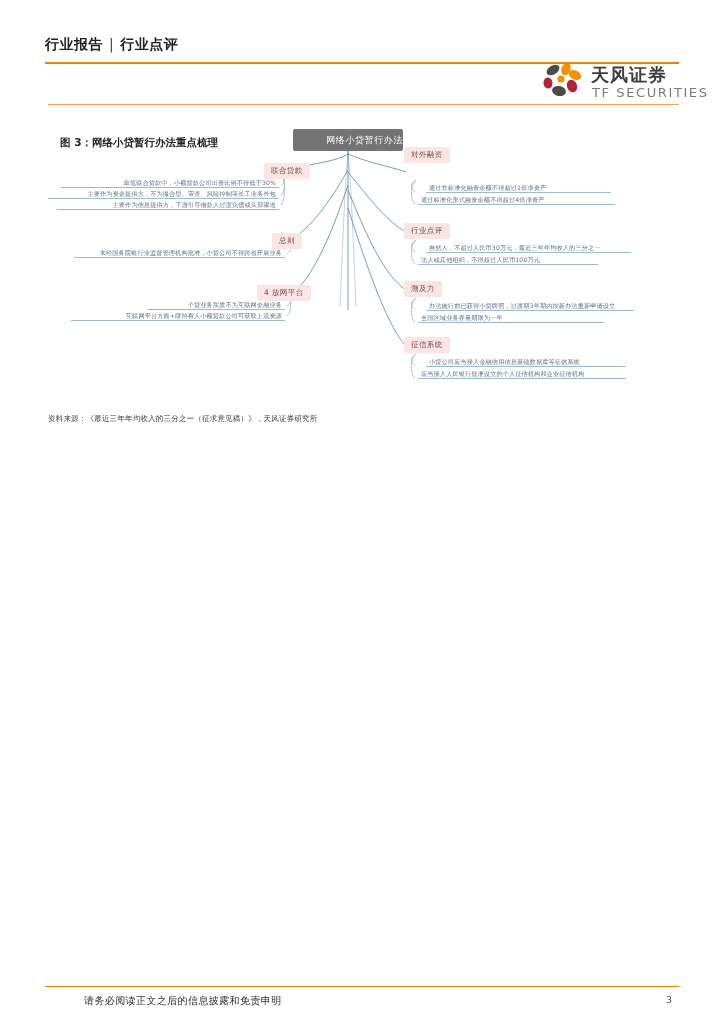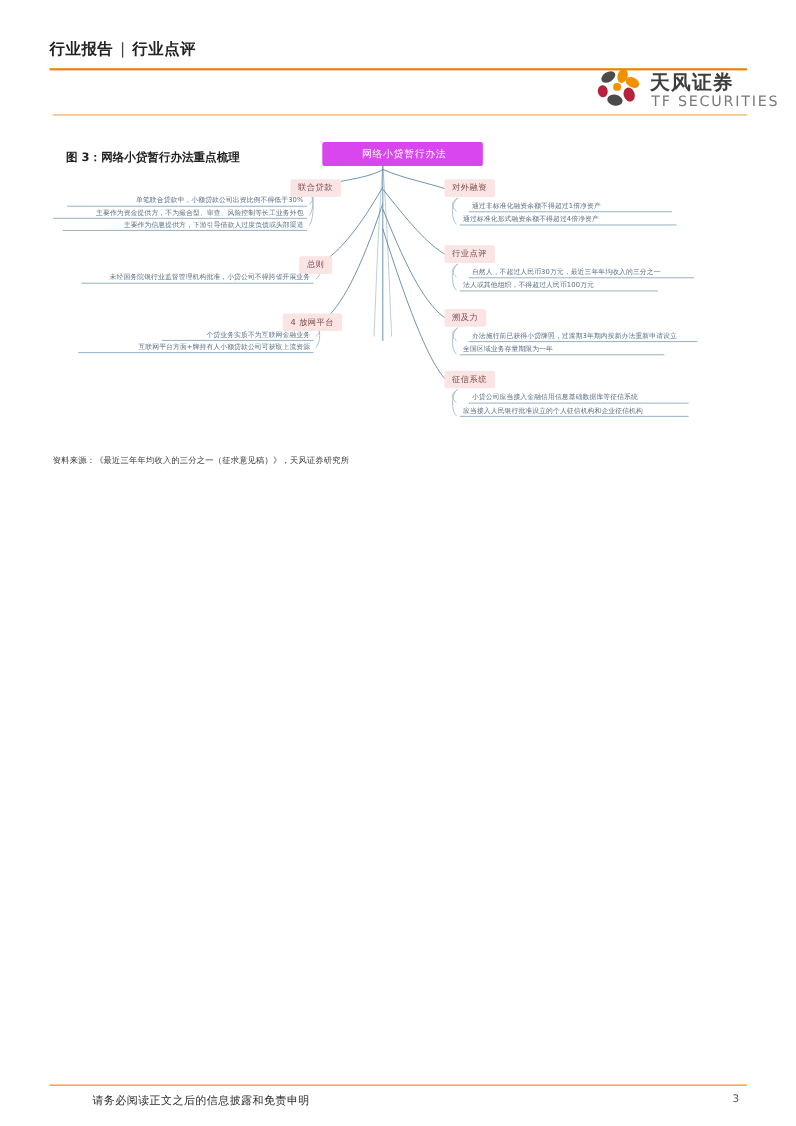--- a/index.html
+++ b/index.html
@@ -53,22 +53,22 @@
 
   
   .map{
     position:absolute;left:48px;top:110px;width:631px;height:290px;
   }
   .map svg{position:absolute;left:0;top:0;}
 
   
   .root-node{
     position:absolute;left:245px;top:19px;width:110px;height:22px;
-    background:#d946ef;border-radius:2px;
-    display:flex;align-items:center;justify-content:flex-start;padding-left:36px;
+    background:#737373;border-radius:2px;
+    display:flex;align-items:center;justify-content:flex-end;
   }
   .root-node span{
     font-size:9px;color:#ffffff;letter-spacing:.6px;white-space:nowrap;
   }
 
   
   .chip{
     position:absolute;height:15px;background:#fbe4e4;border-radius:2px;
     display:flex;align-items:center;justify-content:center;
     padding:8px 7px;box-sizing:border-box;
@@ -191,21 +191,21 @@
     <span>总则</span>
   </div>
   <div class="leaf l" style="left:26px;top:137px;width:211px;">未经国务院银行业监督管理机构批准，小贷公司不得跨省开展业务</div>
 
   <div class="chip" style="left:209px;top:175px;justify-content:flex-end;">
     <span>4 放网平台</span>
   </div>
   <div class="leaf l" style="left:99px;top:189px;width:138px;">个贷业务实质不为互联网金融业务</div>
   <div class="leaf l" style="left:23px;top:200px;width:214px;">互联网平台方面+牌持有人小额贷款公司可获取上流资源</div>
 
-  <div class="chip" style="left:356px;top:53px;">
+  <div class="chip" style="left:356px;top:37px;">
     <span>对外融资</span>
   </div>
   <div class="leaf r" style="left:378px;top:72px;width:185px;">通过非标准化融资余额不得超过1倍净资产</div>
   <div class="leaf r" style="left:370px;top:84px;width:197px;">通过标准化形式融资余额不得超过4倍净资产</div>
 
   <div class="chip" style="left:356px;top:113px;">
     <span>行业点评</span>
   </div>
   <div class="leaf r" style="left:378px;top:132px;width:205px;">自然人，不超过人民币30万元，最近三年年均收入的三分之一</div>
   <div class="leaf r" style="left:370px;top:144px;width:180px;">法人或其他组织，不得超过人民币100万元</div>

